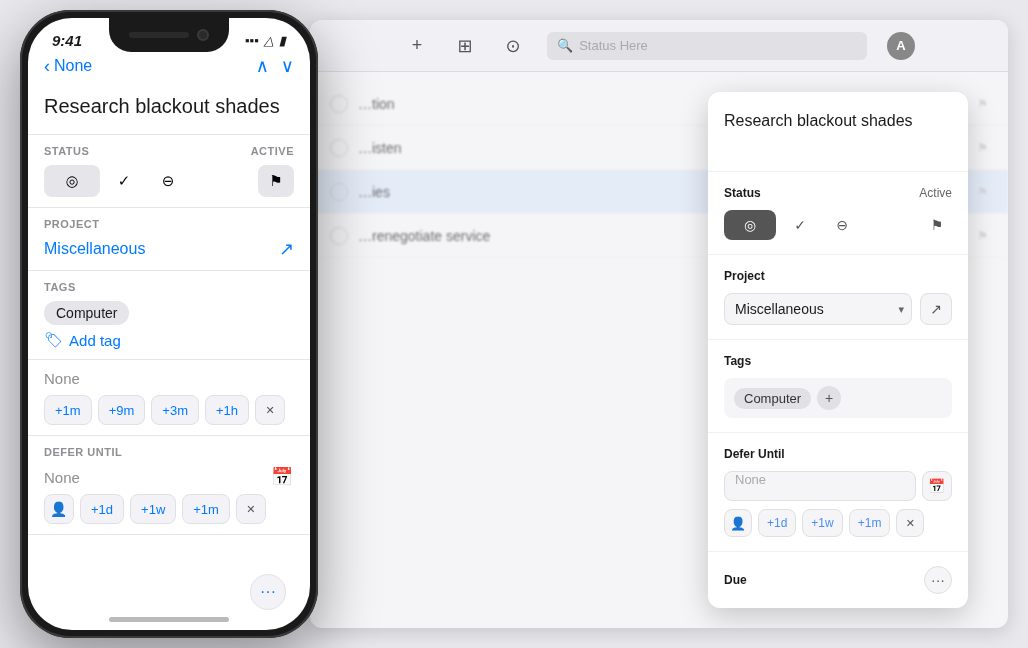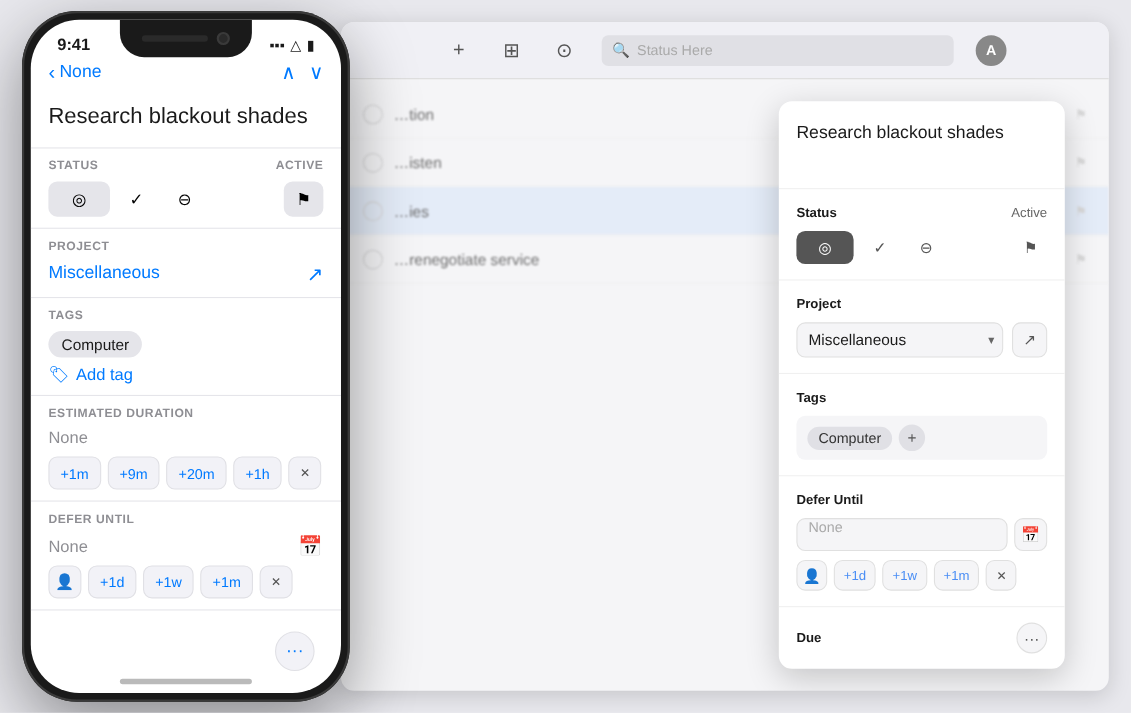--- a/index.html
+++ b/index.html
@@ -403,20 +403,21 @@
       border-radius: 3px;
     }
 
     .iphone-status-bar {
       padding: 14px 24px 0;
       display: flex;
       justify-content: space-between;
       align-items: center;
       position: relative;
       z-index: 15;
+      font-style: italic;
     }
 
     .status-time {
       font-size: 15px;
       font-weight: 600;
       color: #1a1a1a;
     }
 
     .status-icons {
       display: flex;
@@ -844,28 +845,25 @@
       <div class="iphone-tags-row">
         <span class="iphone-tag">Computer</span>
       </div>
       <div class="iphone-add-tag">
         <span class="iphone-tag-icon">🏷</span>
         <span>Add tag</span>
       </div>
     </div>
 
     <div class="iphone-field">
-      <div class="iphone-field-label">
-        <span>ESTIMATED DURATION</span>
-      </div>
       <div class="iphone-est-none">None</div>
       <div class="iphone-quick-row">
         <button class="iphone-quick-btn">+1m</button>
         <button class="iphone-quick-btn">+9m</button>
-        <button class="iphone-quick-btn">+20m</button>
+        <button class="iphone-quick-btn">+3m</button>
         <button class="iphone-quick-btn">+1h</button>
         <div class="iphone-quick-icon-btn" style="font-size:11px;">✕</div>
       </div>
     </div>
 
     <div class="iphone-field">
       <div class="iphone-field-label">
         <span>DEFER UNTIL</span>
       </div>
       <div class="iphone-defer-row">

